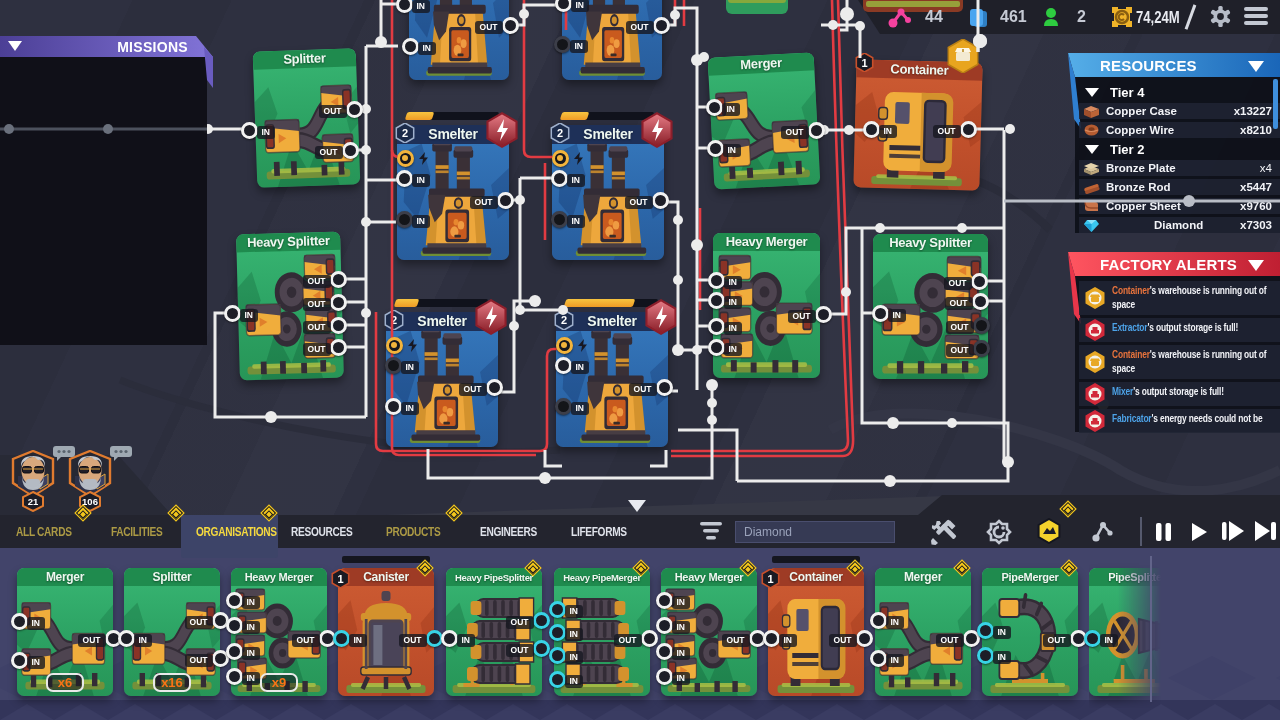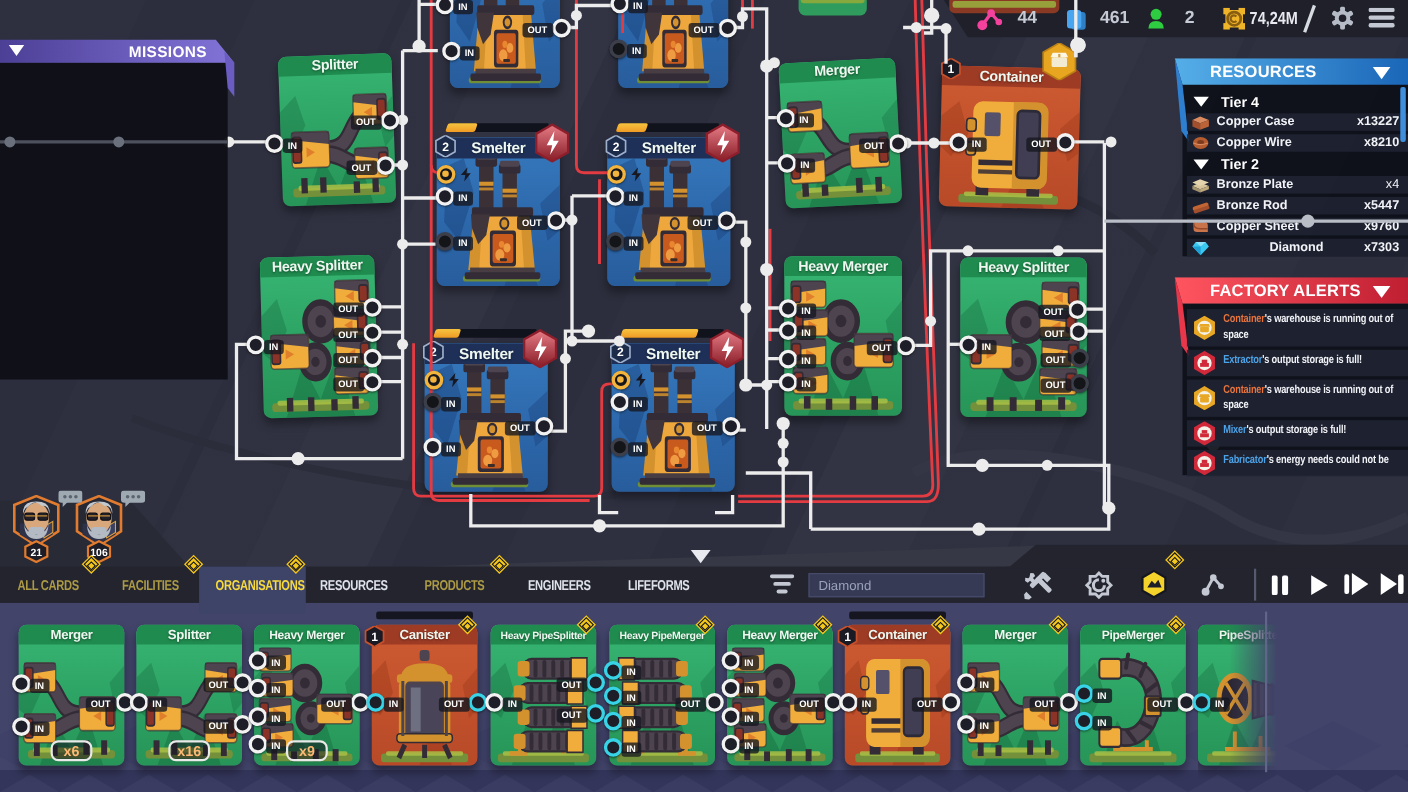--- a/index.html
+++ b/index.html
@@ -19,21 +19,21 @@
 .port{position:absolute;width:17px;height:17px;border-radius:50%;background:#1d1e27;border:3px solid #f2f2f2;box-shadow:0 1px 2px rgba(0,0,0,.5)}
 .port.dk{border-color:#3c3e49;background:#141519}
 .port.cy{border-color:#38d3e6}
 .port.en{border-color:#f2b43c;background:#16171d}
 .port.en::after{content:"";position:absolute;left:2.5px;top:2.5px;width:6px;height:6px;border-radius:50%;background:#f2b43c}
 .plabel{position:absolute;top:1.5px;height:13px;line-height:13px;background:rgba(22,24,32,.8);color:#fff;
  font-size:8.5px;font-weight:bold;padding:0 5px;border-radius:3px;letter-spacing:0}
 .plabel.r{left:13px}
 .plabel.l{right:13px}
 .cnt{position:absolute;border:2.5px solid #e9e9e9;background:rgba(24,26,34,.55);border-radius:7px;
- color:#fdba74;font-weight:bold;font-size:13px;text-align:center}
+ color:#f97316;font-weight:bold;font-size:13px;text-align:center}
 .diamond{position:absolute;width:10px;height:10px;background:#f4c71c;border:1.2px solid #14161e;transform:rotate(45deg);box-shadow:0 0 0 1.2px #f4c71c}
 .diamond::after{content:"";position:absolute;left:1.8px;top:1.8px;width:4px;height:4px;background:#f4c71c;border:1.1px solid #14161e}
 .panelrow{position:absolute;background:rgba(32,36,52,.85)}
 .tab{position:absolute;top:0;height:33px;line-height:33px;font-weight:bold;font-size:13px;letter-spacing:-.4px;white-space:nowrap;transform:scaleX(.78);transform-origin:0 50%}
 </style></head>
 <body>
 <div id="stage">
 <div class="abs" style="left:0;top:0;width:1280px;height:720px;background:repeating-linear-gradient(115deg,rgba(0,0,0,0) 0 120px,rgba(0,0,0,.05) 120px 210px),repeating-linear-gradient(115deg,rgba(255,255,255,0) 0 340px,rgba(255,255,255,.018) 340px 520px)"></div>
 <svg class="abs" style="left:0;top:0" width="1280" height="720">
  <polygon points="0,455 118,455 178,522 0,522" fill="#282a36"></polygon>

